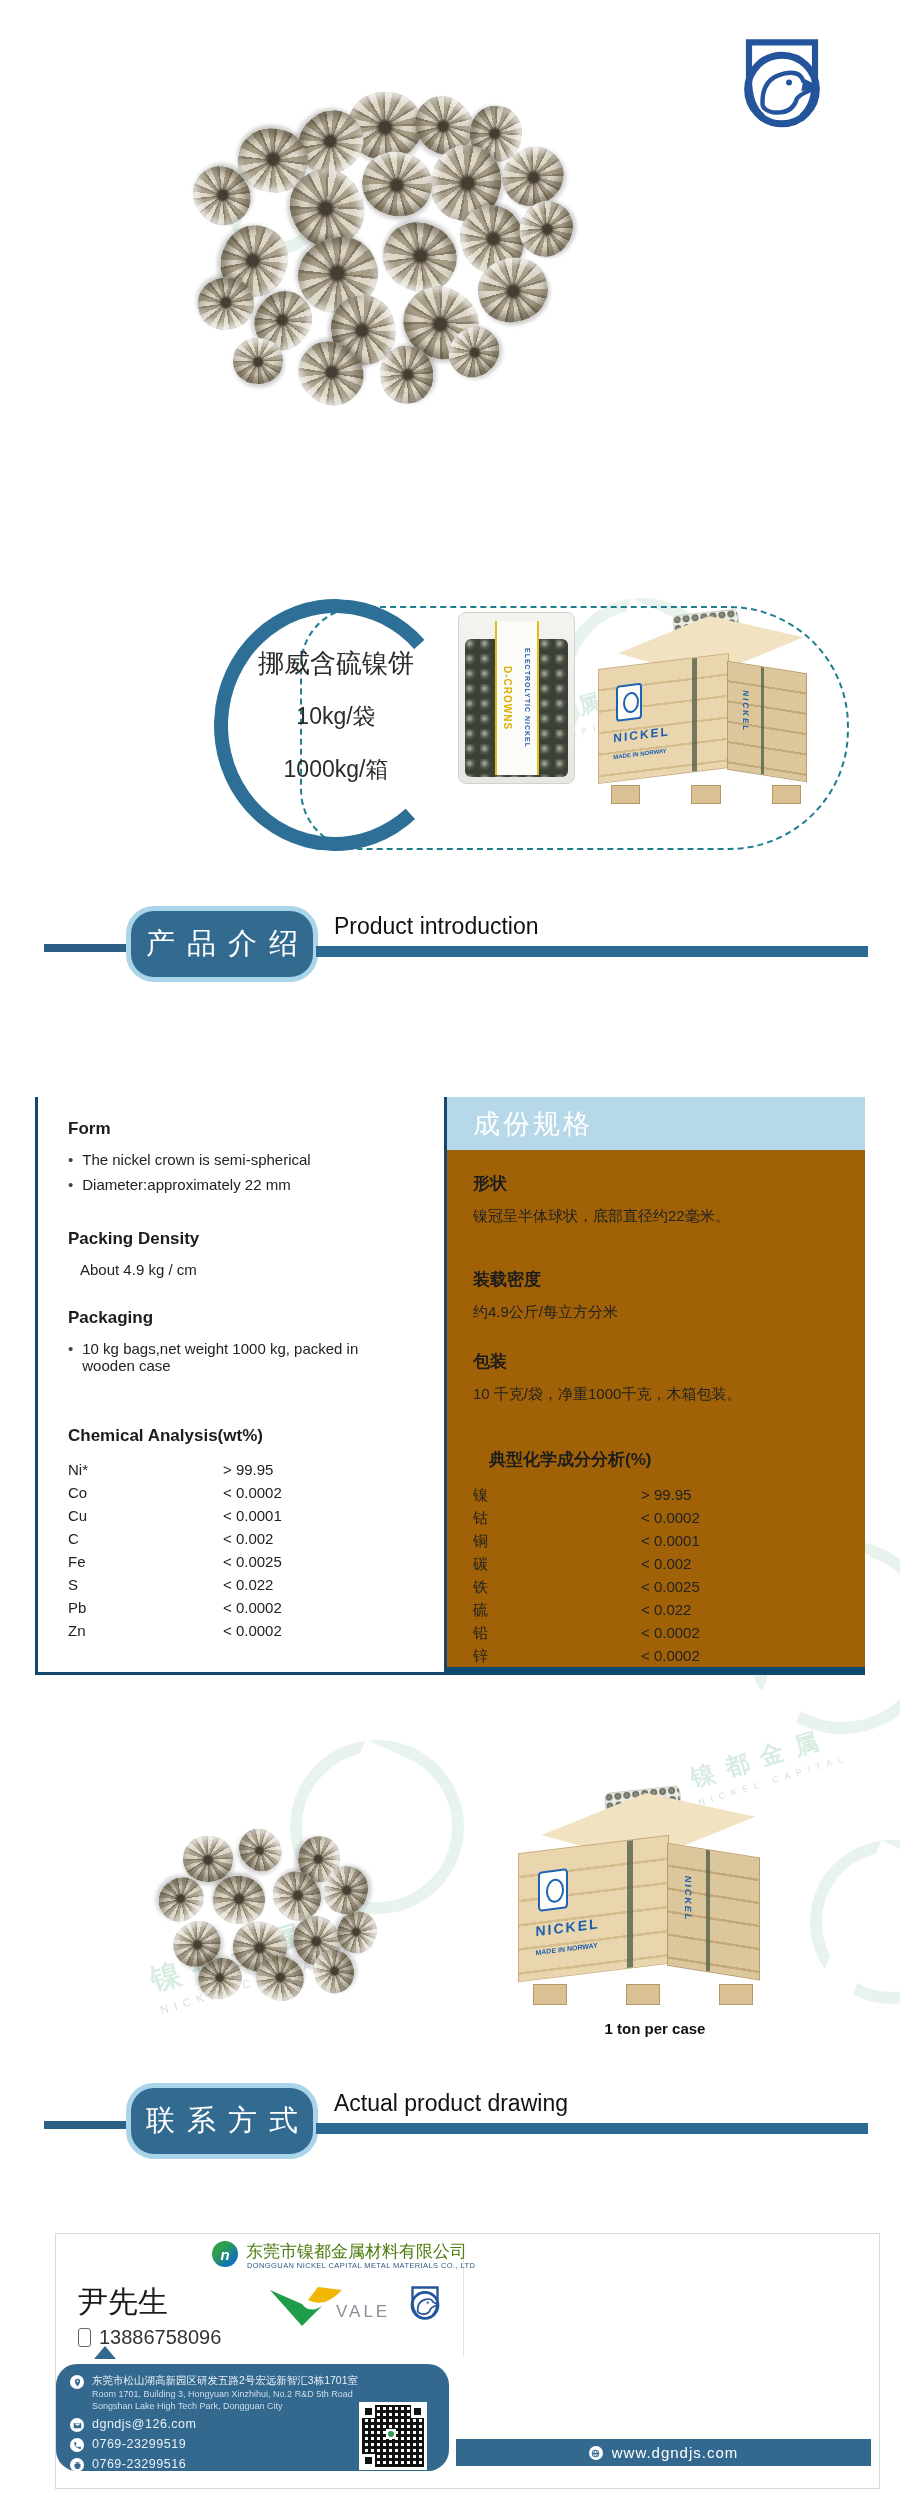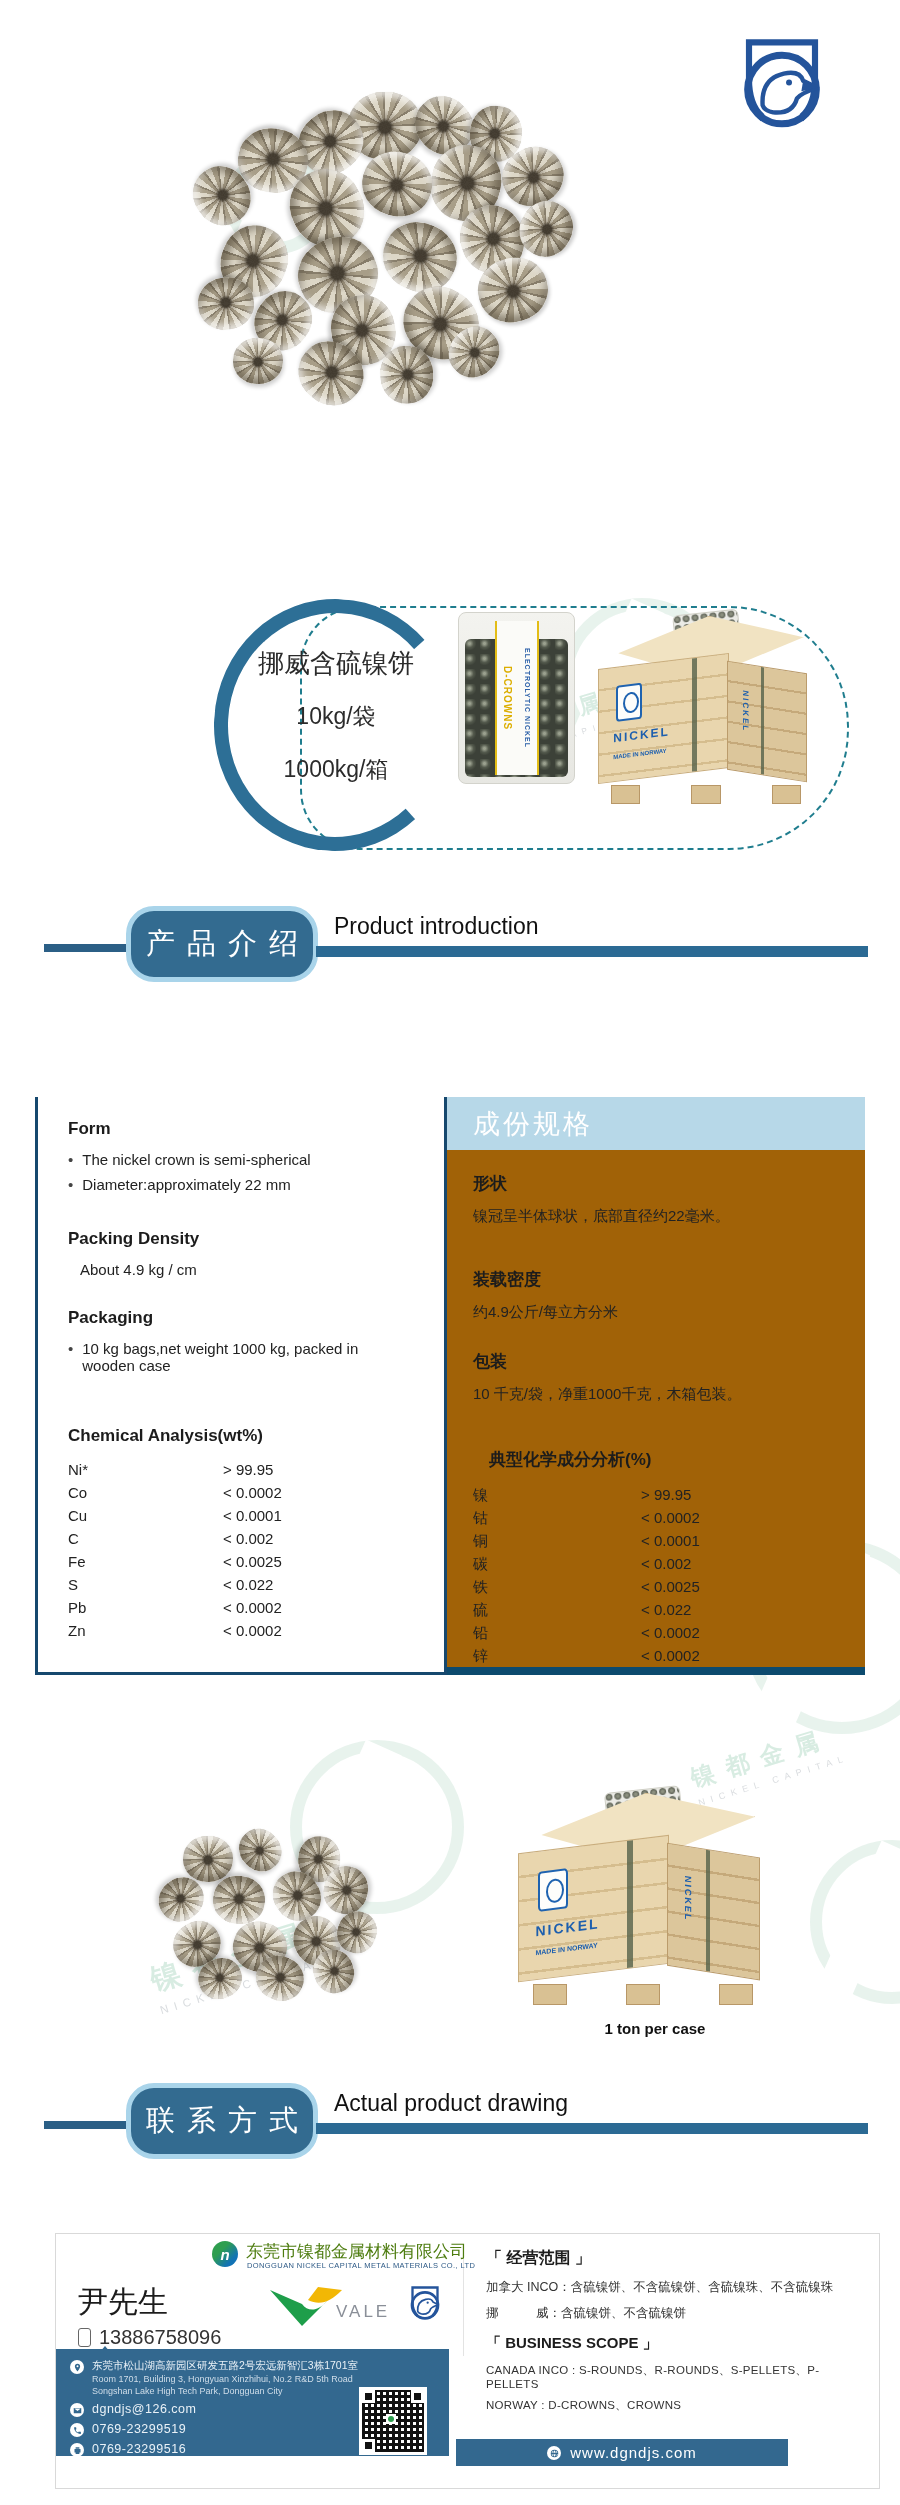--- a/index.html
+++ b/index.html
@@ -107,22 +107,22 @@
   .fcard{left:55px;top:2233px;width:823px;height:254px;background:#fff;border:1px solid #d9d9d9;}
   .fc-divider{position:absolute;left:407px;top:12px;height:110px;width:1px;background:#e3e3e3;}
   .fc-logo{position:absolute;left:156px;top:7px;width:26px;height:26px;border-radius:50%;
     background:linear-gradient(135deg,#2e9e4f 35%,#1273b5 75%);color:#fff;font-weight:bold;
     display:flex;align-items:center;justify-content:center;font-size:15px;font-style:italic;}
   .fc-company{position:absolute;left:190px;top:6px;font-size:17px;font-weight:normal;color:#4d7c0f;}
   .fc-company-en{position:absolute;left:191px;top:27px;font-size:7.5px;color:#2d5a86;letter-spacing:.4px;}
   .fc-name{position:absolute;left:22px;top:48px;font-size:30px;color:#1c1c1c;}
   .fc-mobile{position:absolute;left:22px;top:92px;font-size:20px;color:#333;display:flex;align-items:center;}
   .fc-mobile .mob{width:11px;height:17px;border:1.5px solid #666;border-radius:3px;margin-right:8px;}
-  .fc-blue{position:absolute;left:0;top:115px;width:393px;height:107px;background:#33688f;
-    color:#e9f1f7;padding:10px 12px 0 14px;box-sizing:border-box;}
+  .fc-blue{position:absolute;left:0;top:130px;width:393px;height:107px;background:#33688f;
+    color:#e9f1f7;padding:10px 12px 0 14px;box-sizing:border-box;border-radius:21px;}
   .fc-notch{position:absolute;left:38px;top:112px;width:0;height:0;
     border-left:11px solid transparent;border-right:11px solid transparent;border-bottom:13px solid #33688f;}
   .frow{display:flex;align-items:flex-start;margin-bottom:5px;}
   .ficon{width:14px;height:14px;min-width:14px;background:#fff;border-radius:50%;margin-right:8px;
     display:flex;align-items:center;justify-content:center;margin-top:1px;}
   .ficon svg{width:9px;height:9px;fill:#33688f;}
   .faddr-cn{font-size:10.5px;}
   .faddr-en{font-size:9px;color:#cfdde9;line-height:12px;}
   .fval{font-size:12.5px;letter-spacing:.5px;}
   .fqr{position:absolute;right:22px;top:38px;width:62px;height:62px;background:#fff;padding:3px;}
@@ -131,21 +131,21 @@
                repeating-linear-gradient(90deg,#111 0 3px,transparent 3px 6px);}
   .fqr-c{position:absolute;width:13px;height:13px;background:#111;box-shadow:inset 0 0 0 3px #fff, inset 0 0 0 5px #111;}
   .fqr-dot{position:absolute;left:24px;top:24px;width:10px;height:10px;background:#fff;
     display:flex;align-items:center;justify-content:center;}
   .fqr-dot i{width:6px;height:6px;border-radius:50%;background:#2e9e4f;}
   .fscope{position:absolute;left:430px;top:14px;width:380px;}
   .fscope-title{font-size:16px;font-weight:bold;color:#1c1c1c;margin-bottom:10px;}
   .fscope-line{font-size:12.5px;color:#333;margin-bottom:9px;}
   .fscope-title-en{font-size:15px;font-weight:bold;color:#1c1c1c;margin:12px 0 10px 0;}
   .fscope-line-en{font-size:11.5px;color:#333;margin-bottom:8px;letter-spacing:.3px;}
-  .fsite{position:absolute;left:400px;top:205px;width:332px;height:27px;background:#33688f;
+  .fsite{position:absolute;left:400px;top:205px;width:415px;height:27px;background:#33688f;
     color:#fff;display:flex;align-items:center;justify-content:center;font-size:15px;letter-spacing:1px;}
   .fsite .ficon{margin-right:9px;}
   .vale-text{fill:#8a8f98;font-size:17px;letter-spacing:3px;font-family:"Liberation Sans",sans-serif;}
 </style>
 </head>
 <body>
 
 <div class="wm-ring" style="left:225px;top:150px;width:80px;height:80px;"></div>
 <div class="wm-ring" style="left:560px;top:598px;width:140px;height:140px;"></div>
 <div class="wm-ring" style="left:110px;top:1290px;width:170px;height:170px;"></div>
@@ -451,28 +451,20 @@
         <div class="fqr-c" style="left:0;top:0;"></div>
         <div class="fqr-c" style="right:0;top:0;"></div>
         <div class="fqr-c" style="left:0;bottom:0;"></div>
         <div class="fqr-dot">
             <i></i>
           </div>
       </div>
     </div>
   </div>
 
-  <div class="fscope">
-    <div class="fscope-title">「 经营范围 」</div>
-    <div class="fscope-line">加拿大 INCO：含硫镍饼、不含硫镍饼、含硫镍珠、不含硫镍珠</div>
-    <div class="fscope-line">挪　　　威：含硫镍饼、不含硫镍饼</div>
-    <div class="fscope-title-en">「 BUSINESS SCOPE 」</div>
-    <div class="fscope-line-en">CANADA INCO : S-ROUNDS、R-ROUNDS、S-PELLETS、P-PELLETS</div>
-    <div class="fscope-line-en">NORWAY : D-CROWNS、CROWNS</div>
-  </div>
 
   <div class="fsite">
     <span class="ficon">
       <svg viewBox="0 0 24 24">
           <path d="M12 2a10 10 0 1 0 0 20 10 10 0 0 0 0-20zm0 2c1.4 0 2.7 2.6 3 6H9c.3-3.4 1.6-6 3-6zm-4.9 6H4.1a8 8 0 0 1 4.5-5.2A12.8 12.8 0 0 0 7.1 10zm0 4c.1 1.9.6 3.7 1.5 5.2A8 8 0 0 1 4.1 14zm2 0h6c-.3 3.4-1.6 6-3 6s-2.7-2.6-3-6zm7.8 5.2c.9-1.5 1.4-3.3 1.5-5.2h2.5a8 8 0 0 1-4 5.2zM16.9 10c-.1-1.9-.6-3.7-1.5-5.2A8 8 0 0 1 19.9 10z"></path>
         </svg>
       </span>
     <span>www.dgndjs.com</span>
   </div>
 </div>

